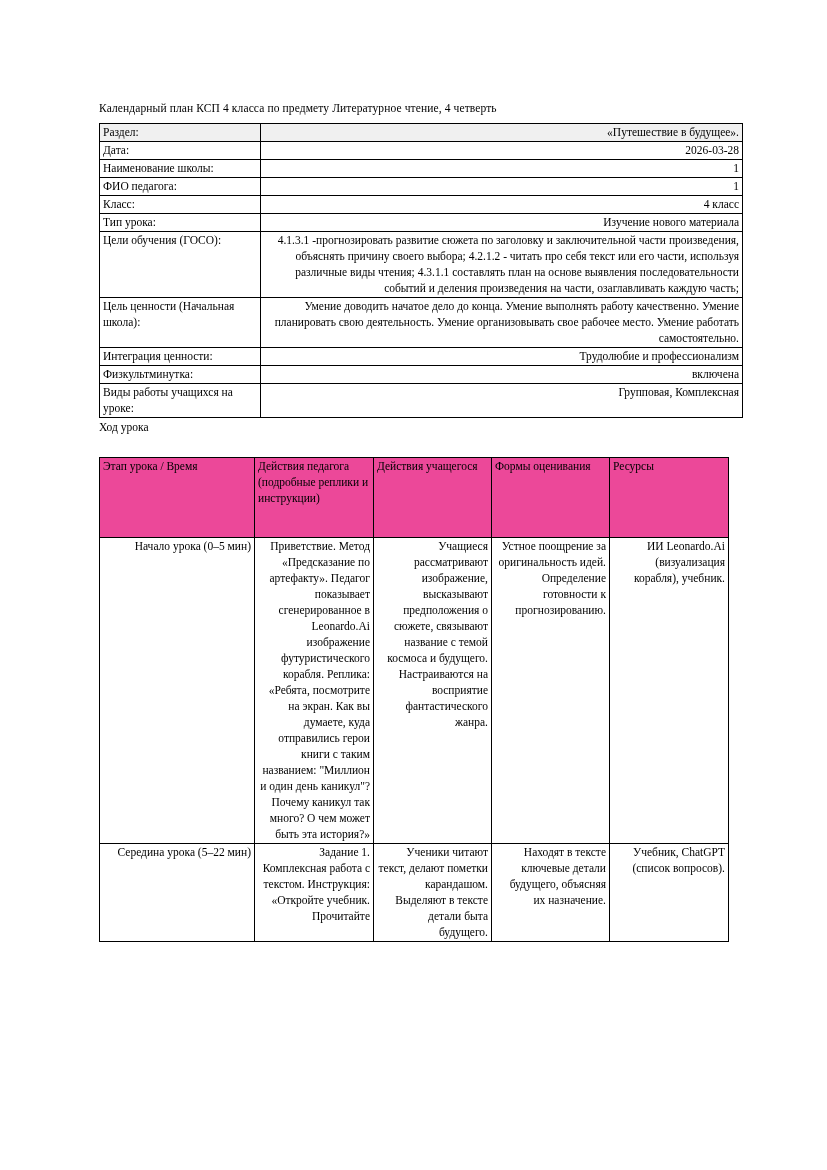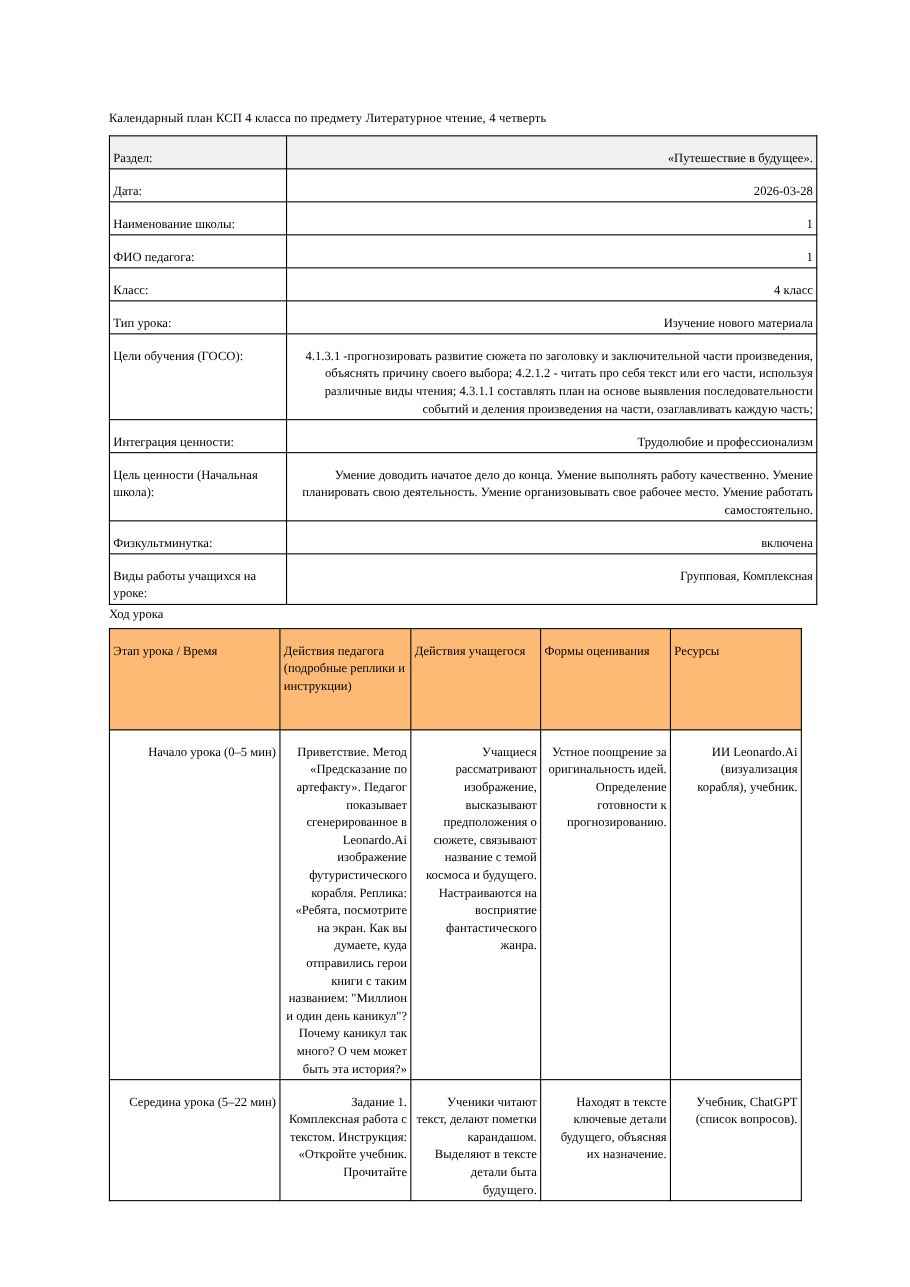--- a/index.html
+++ b/index.html
@@ -40,50 +40,50 @@
 
   table.grid {
     border-collapse: collapse;
     width: 629px;
     table-layout: fixed;
     font-size: 11.5px;
     line-height: 16px;
   }
   table.grid td, table.grid th {
     border: 1px solid #000000;
-    padding: 12px 3px 1px 3px;
+    padding: 0px 3px 1px 3px;
     vertical-align: top;
     text-align: left;
     font-weight: normal;
     word-wrap: break-word;
     overflow-wrap: break-word;
     hyphens: none;
   }
 
   
   table.info td.label { width: 154px; }
   table.info td.value { width: 475px; text-align: right; }
   table.info tr.shaded td { background: #f0f0f0; }
 
   
   .mid-caption {
     font-size: 11.5px;
     line-height: 16px;
     margin-top: 1px;
-    margin-bottom: 4px;
+    margin-bottom: 22px;
   }
 
   
   table.flow { width: 629px; }
   table.flow col.c0 { width: 155px; }
   table.flow col.c1 { width: 119px; }
   table.flow col.c2 { width: 118px; }
   table.flow col.c3 { width: 118px; }
   table.flow col.c4 { width: 119px; }
-  table.flow thead td { background: #fdba74; height: 78px; }
+  table.flow thead td { background: #ec4899; height: 78px; }
   table.flow tbody td { vertical-align: top; text-align: right; }
 </style>
 </head>
 <body>
 
 <div class="page">
   <div class="content">
 
     <div class="doc-title">Календарный план КСП 4 класса по предмету Литературное чтение, 4 четверть</div>
 
@@ -111,26 +111,26 @@
         </tr>
         <tr>
           <td class="label">Тип урока:</td>
           <td class="value">Изучение нового материала</td>
         </tr>
         <tr>
           <td class="label">Цели обучения (ГОСО):</td>
           <td class="value">4.1.3.1 -прогнозировать развитие сюжета по заголовку и заключительной части произведения, объяснять причину своего выбора; 4.2.1.2 - читать про себя текст или его части, используя различные виды чтения; 4.3.1.1 составлять план на основе выявления последовательности событий и деления произведения на части, озаглавливать каждую часть;</td>
         </tr>
         <tr>
+          <td class="label">Цель ценности (Начальная школа):</td>
+          <td class="value">Умение доводить начатое дело до конца. Умение выполнять работу качественно. Умение планировать свою деятельность. Умение организовывать свое рабочее место. Умение работать самостоятельно.</td>
+        </tr>
+        <tr>
           <td class="label">Интеграция ценности:</td>
           <td class="value">Трудолюбие и профессионализм</td>
-        </tr>
-        <tr>
-          <td class="label">Цель ценности (Начальная школа):</td>
-          <td class="value">Умение доводить начатое дело до конца. Умение выполнять работу качественно. Умение планировать свою деятельность. Умение организовывать свое рабочее место. Умение работать самостоятельно.</td>
         </tr>
         <tr>
           <td class="label">Физкультминутка:</td>
           <td class="value">включена</td>
         </tr>
         <tr>
           <td class="label">Виды работы учащихся на уроке:</td>
           <td class="value">Групповая, Комплексная</td>
         </tr>
       </tbody>

